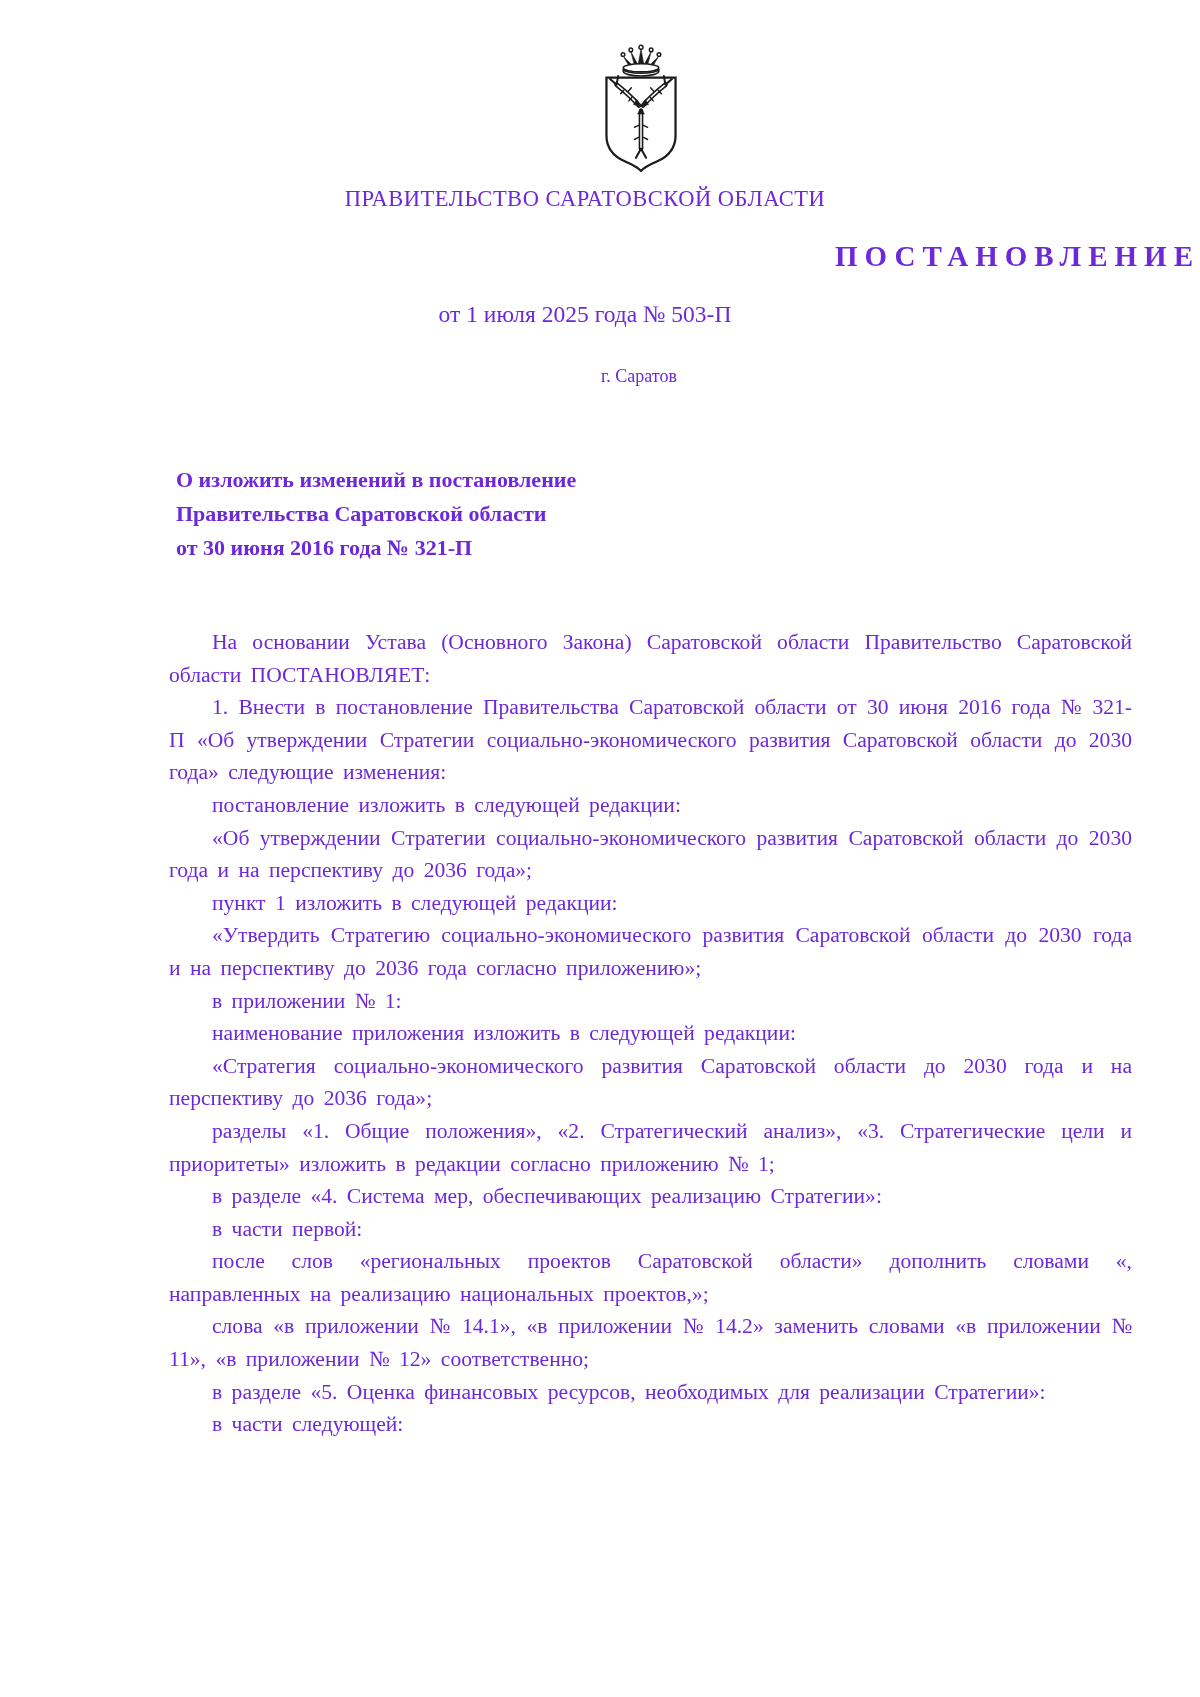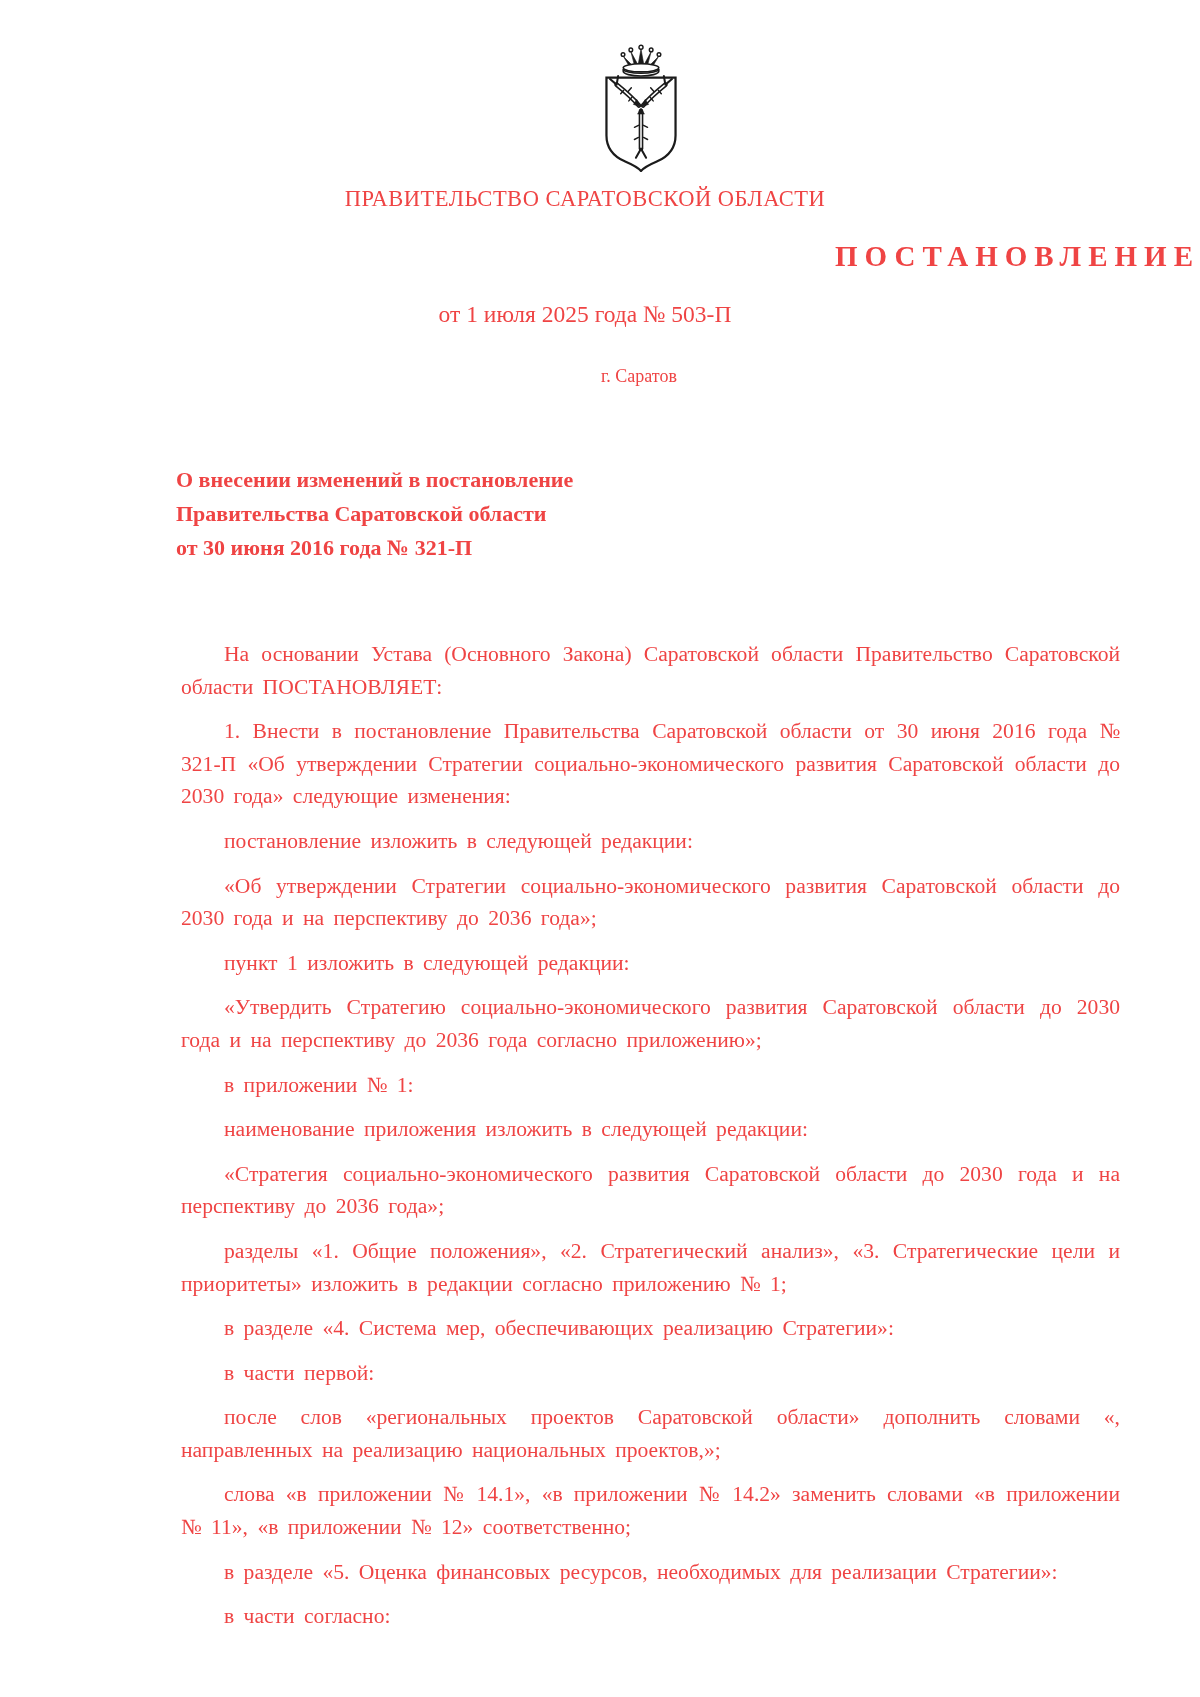--- a/index.html
+++ b/index.html
@@ -2,21 +2,21 @@
 <html><head>
 <meta charset="utf-8">
 <style>
   html, body { margin: 0; padding: 0; background: #e8e8e8; }
   .page {
     position: relative;
     width: 1200px;
     height: 1697px;
     margin: 0 auto;
     background: #ffffff;
-    color: #ef4444;
+    color: #6d28d9;
     font-family: "Liberation Serif", "DejaVu Serif", serif;
     overflow: hidden;
   }
 
   
   .emblem {
     position: absolute;
     left: 604px;
     top: 44px;
     width: 74px;
@@ -72,21 +72,21 @@
     position: absolute;
     left: 169px;
     top: 626px;
     width: 963px;
     font-size: 21.6px;
     line-height: 32.6px;
     text-align: justify;
     word-spacing: 4px;
   }
   .body-text p {
-    margin: 12px;
+    margin: 0;
     text-indent: 43px;
     text-align: justify;
   }
 </style>
 </head>
 <body>
 
 <div class="page">
 
   <div class="emblem">
@@ -144,37 +144,37 @@
       </g>
     </svg>
   </div>
 
   <div class="center-line org">ПРАВИТЕЛЬСТВО САРАТОВСКОЙ ОБЛАСТИ</div>
   <div class="center-line doctype">ПОСТАНОВЛЕНИЕ</div>
   <div class="center-line date">от 1 июля 2025 года № 503-П</div>
   <div class="center-line place">г. Саратов</div>
 
   <div class="title">
-    <div>О внесении изменений в постановление</div>
+    <div>О изложить изменений в постановление</div>
     <div>Правительства Саратовской области</div>
     <div>от 30 июня 2016 года № 321-П</div>
   </div>
 
   <div class="body-text">
       <p>На основании Устава (Основного Закона) Саратовской области Правительство Саратовской области ПОСТАНОВЛЯЕТ:</p>
       <p>1. Внести в постановление Правительства Саратовской области от 30 июня 2016 года № 321-П «Об утверждении Стратегии социально-экономического развития Саратовской области до 2030 года» следующие изменения:</p>
       <p>постановление изложить в следующей редакции:</p>
       <p>«Об утверждении Стратегии социально-экономического развития Саратовской области до 2030 года и на перспективу до 2036 года»;</p>
       <p>пункт 1 изложить в следующей редакции:</p>
       <p>«Утвердить Стратегию социально-экономического развития Саратовской области до 2030 года и на перспективу до 2036 года согласно приложению»;</p>
       <p>в приложении № 1:</p>
       <p>наименование приложения изложить в следующей редакции:</p>
       <p>«Стратегия социально-экономического развития Саратовской области до 2030 года и на перспективу до 2036 года»;</p>
       <p>разделы «1. Общие положения», «2. Стратегический анализ», «3. Стратегические цели и приоритеты» изложить в редакции согласно приложению № 1;</p>
       <p>в разделе «4. Система мер, обеспечивающих реализацию Стратегии»:</p>
       <p>в части первой:</p>
       <p>после слов «региональных проектов Саратовской области» дополнить словами «, направленных на реализацию национальных проектов,»;</p>
       <p>слова «в приложении № 14.1», «в приложении № 14.2» заменить словами «в приложении № 11», «в приложении № 12» соответственно;</p>
       <p>в разделе «5. Оценка финансовых ресурсов, необходимых для реализации Стратегии»:</p>
-      <p>в части согласно:</p>
+      <p>в части следующей:</p>
     </div>
 
 </div>
 
 </body></html>

